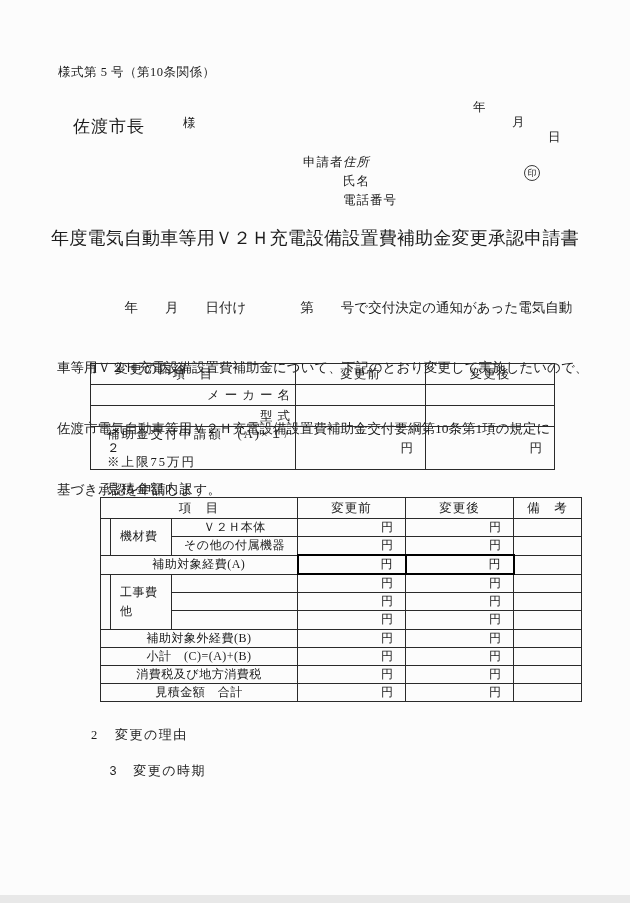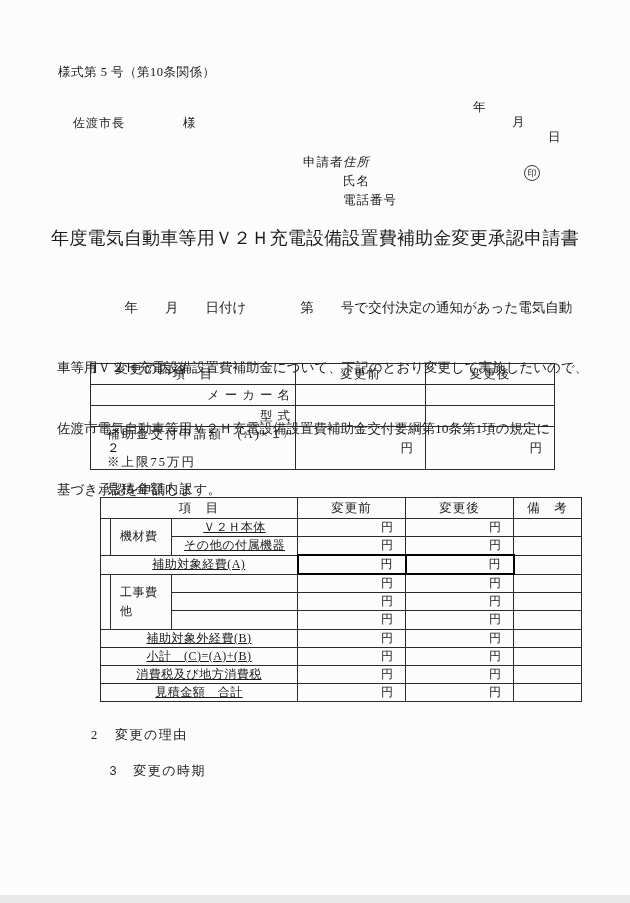--- a/index.html
+++ b/index.html
@@ -11,21 +11,21 @@
     color:#1b1b1b;
     font-family:"Liberation Serif","DejaVu Serif",serif;
     overflow:hidden;
   }
   .abs{position:absolute;white-space:pre;}
   .form-number{left:58px;top:64px;font-size:12.5px;letter-spacing:.5px;}
   .date-line{left:0;top:84px;width:100%;height:16px;font-size:12.5px;}
   .date-year{position:absolute;left:473px;}
   .date-month{position:absolute;left:512px;}
   .date-day{position:absolute;left:548px;}
-  .addressee-name{left:73px;top:115px;font-size:12px;letter-spacing:1px;}
+  .addressee-name{left:73px;top:115px;font-size:17px;letter-spacing:1px;}
   .addressee-honorific{left:183px;top:115px;font-size:12.5px;}
   .applicant-label{left:303px;top:154px;font-size:12.5px;letter-spacing:1px;}
   .applicant-address{left:343px;top:154px;font-size:12.5px;letter-spacing:1px;font-style:italic;}
   .applicant-name{left:343px;top:173px;font-size:12.5px;letter-spacing:1px;}
   .applicant-phone{left:343px;top:192px;font-size:12.5px;letter-spacing:1px;}
   .seal{
     left:524px;top:165px;width:14px;height:14px;
     border:1px solid #3a3a3a;border-radius:50%;
     font-size:9px;line-height:14px;text-align:center;letter-spacing:0;
   }
@@ -50,21 +50,21 @@
   .t1 .ramount{height:29px;}
   .t1 .hd{text-align:center;letter-spacing:1px;}
   .t1 .item{padding-left:16px;letter-spacing:5px;text-align:right;}
   .t1 .item2{padding-left:16px;letter-spacing:2px;line-height:14px;font-size:12.5px;}
   .t1 .yen{text-align:right;padding-right:12px;letter-spacing:0;}
 
   .t2{left:100px;top:497px;width:481px;font-size:12px;}
   .t2 tr{height:18.2px;}
   .t2 .hrow{height:21px;}
   .t2 .hd{text-align:center;letter-spacing:1px;font-size:12.5px;}
-  .t2 .ctr{text-align:center;letter-spacing:.5px;text-decoration:underline;}
+  .t2 .ctr{text-align:center;letter-spacing:.5px;}
   .t2 .grp{padding-left:9px;letter-spacing:.5px;line-height:19px;}
   .t2 .yen{text-align:right;padding-right:12px;}
   .t2 .bcell{border:2px solid #000;}
 </style>
 </head>
 <body>
 
 <div class="page">
 
   <div class="abs form-number">様式第 5 号（第10条関係）</div>

